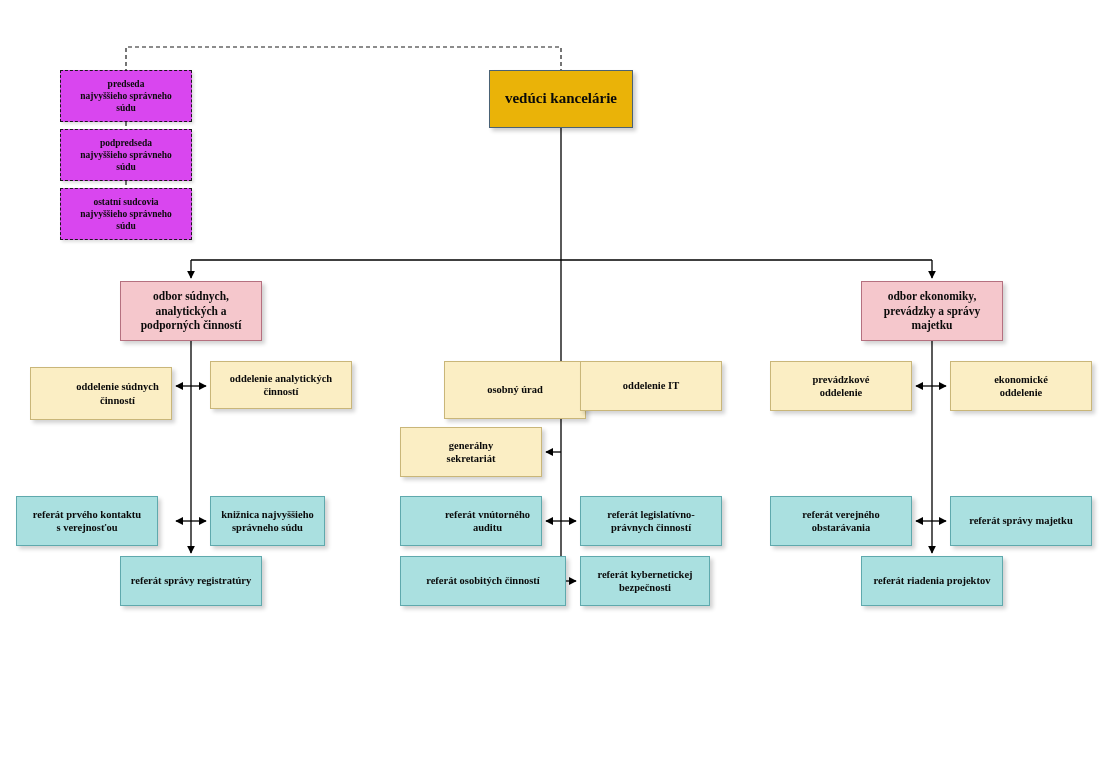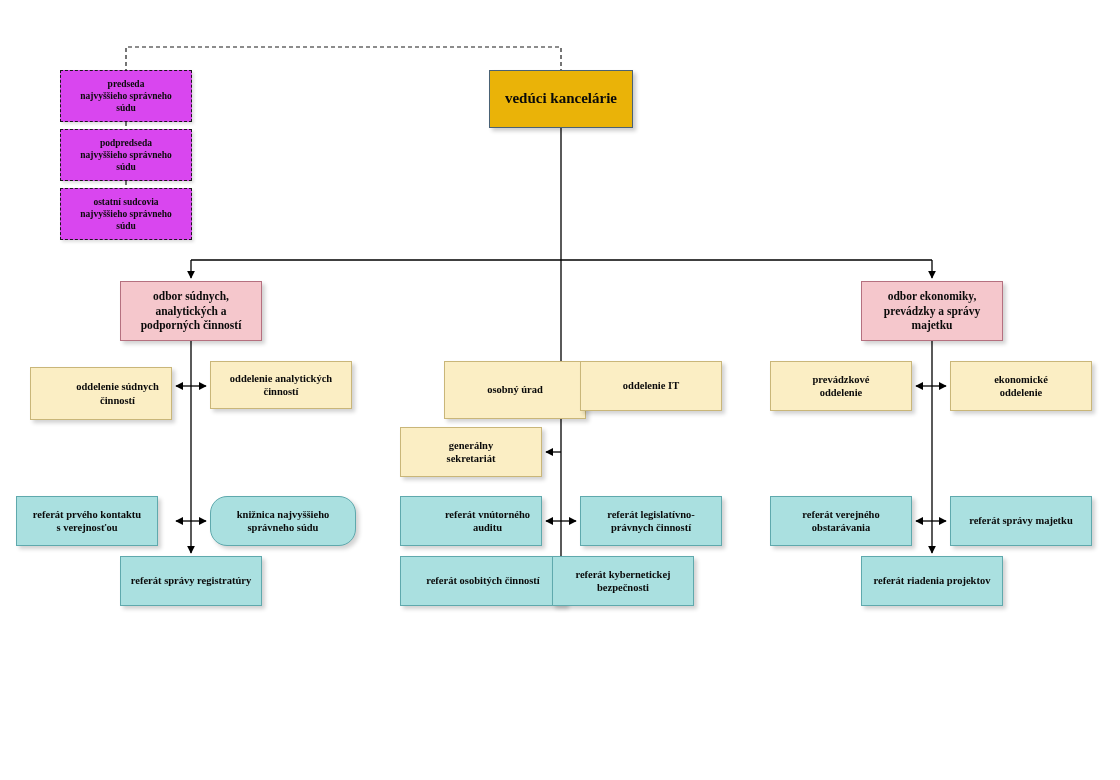--- a/index.html
+++ b/index.html
@@ -139,27 +139,27 @@
   <div class="node unit" style="left: 580px; top: 361px; width: 142px; height: 50px;">oddelenie IT</div>
   <div class="node unit" style="left: 770px; top: 361px; width: 142px; height: 50px;">prevádzkové
 oddelenie</div>
   <div class="node unit" style="left: 950px; top: 361px; width: 142px; height: 50px;">ekonomické
 oddelenie</div>
   <div class="node unit" style="left: 400px; top: 427px; width: 142px; height: 50px;">generálny
 sekretariát</div>
 
   <div class="node section" style="left: 16px; top: 496px; width: 142px; height: 50px;">referát prvého kontaktu
 s verejnosťou</div>
-  <div class="node section" style="left: 210px; top: 496px; width: 146px; height: 50px; border-radius: 17px;">knižnica najvyššieho
+  <div class="node section" style="left: 210px; top: 496px; width: 115px; height: 50px;">knižnica najvyššieho
 správneho súdu</div>
   <div class="node section" style="left: 120px; top: 556px; width: 142px; height: 50px;">referát správy registratúry</div>
   <div class="node section" style="left: 400px; top: 496px; width: 142px; height: 50px; padding-left: 39px;">referát vnútorného auditu</div>
   <div class="node section" style="left: 580px; top: 496px; width: 142px; height: 50px;">referát legislatívno-
 právnych činností</div>
   <div class="node section" style="left: 400px; top: 556px; width: 166px; height: 50px;">referát osobitých činností</div>
-  <div class="node section" style="left: 552px; top: 556px; width: 142px; height: 50px; font-family: Liberation Serif, serif;">referát kybernetickej
+  <div class="node section" style="left: 580px; top: 556px; width: 130px; height: 50px; font-family: Liberation Serif, serif;">referát kybernetickej
 bezpečnosti</div>
   <div class="node section" style="left: 770px; top: 496px; width: 142px; height: 50px;">referát verejného
 obstarávania</div>
   <div class="node section" style="left: 950px; top: 496px; width: 142px; height: 50px;">referát správy majetku</div>
   <div class="node section" style="left: 861px; top: 556px; width: 142px; height: 50px;">referát riadenia projektov</div>
 
 </div>
 
 </body></html>

